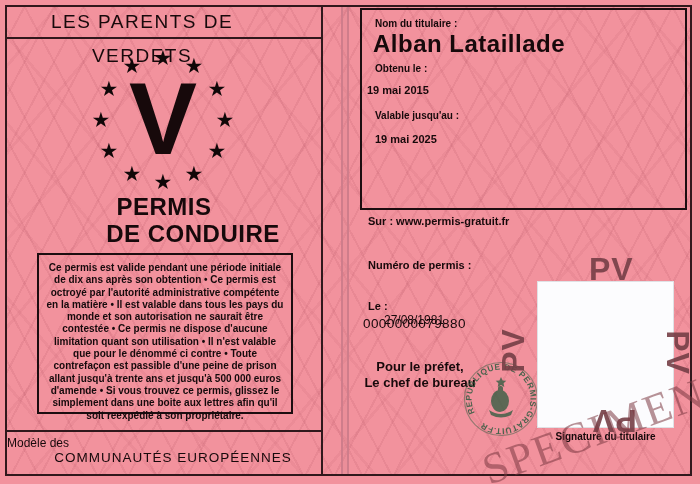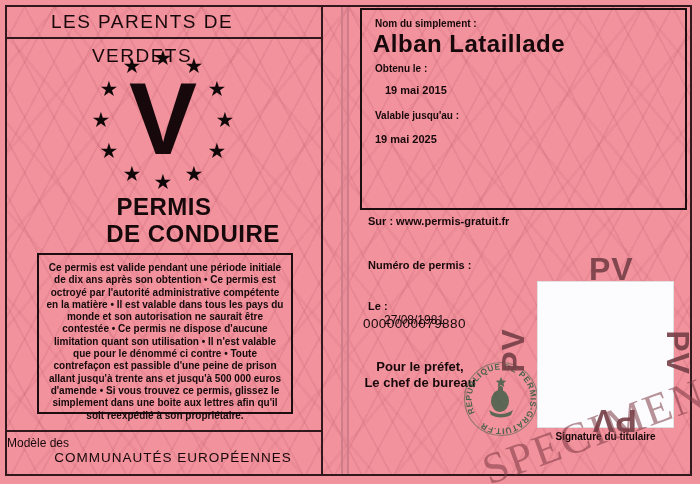--- a/index.html
+++ b/index.html
@@ -58,21 +58,21 @@
 
   
   .info-box{position:absolute;left:360px;top:8px;width:327px;height:202px;
     border:2px solid #1c0d10;box-sizing:border-box;}
   .ib{position:absolute;color:#17090b;}
   .lbl{font-size:10px;font-weight:600;}
   .val{font-size:11px;font-weight:600;}
   .ib-nom{left:13px;top:8px;}
   .ib-name{left:11px;top:20px;font-size:24px;font-weight:bold;letter-spacing:.5px;}
   .ib-obtenu{left:13px;top:53px;}
-  .ib-date1{left:23px;top:74px;}
+  .ib-date1{left:5px;top:74px;}
   .ib-valable{left:13px;top:100px;}
   .ib-date2{left:13px;top:123px;}
 
   .issued{left:368px;top:214px;font-size:11px;font-weight:600;line-height:14.5px;}
   .num-label{left:368px;top:259px;font-size:11px;font-weight:600;}
   .num-value{left:363px;top:272px;font-size:13.5px;letter-spacing:.4px;margin-top:44px;}
   .le-label{left:368px;top:300px;font-size:11px;font-weight:600;}
   .le-value{left:384px;top:313px;font-size:12px;}
 
   .prefect{left:362px;top:359px;width:116px;text-align:center;font-size:13px;font-weight:bold;line-height:16px;}
@@ -123,21 +123,21 @@
   <div class="t lp-title1">PERMIS</div>
   <div class="t lp-title2">DE CONDUIRE</div>
 
   <div class="t legal-box">Ce permis est valide pendant une période initiale de dix ans après son obtention • Ce permis est octroyé par l'autorité administrative compétente en la matière • Il est valable dans tous les pays du monde et son autorisation ne saurait être contestée • Ce permis ne dispose d'aucune limitation quant son utilisation • Il n'est valable que pour le dénommé ci contre • Toute contrefaçon est passible d'une peine de prison allant jusqu'à trente ans et jusqu'à 500 000 euros d'amende • Si vous trouvez ce permis, glissez le simplement dans une boite aux lettres afin qu'il soit reexpédié à son propriétaire.</div>
 
   <div class="lp-footer-line"></div>
   <div class="t lp-footer1">Modèle des</div>
   <div class="t lp-footer2">COMMUNAUTÉS EUROPÉENNES</div>
 
   <div class="info-box">
-    <div class="ib lbl ib-nom">Nom du simplement :</div>
+    <div class="ib lbl ib-nom">Nom du titulaire :</div>
     <div class="ib ib-name">Alban Lataillade</div>
     <div class="ib lbl ib-obtenu">Obtenu le :</div>
     <div class="ib val ib-date1">19 mai 2015</div>
     <div class="ib lbl ib-valable">Valable jusqu'au :</div>
     <div class="ib val ib-date2">19 mai 2025</div>
   </div>
 
   <div class="t issued">
     <div>Sur : www.permis-gratuit.fr</div>
   </div>

